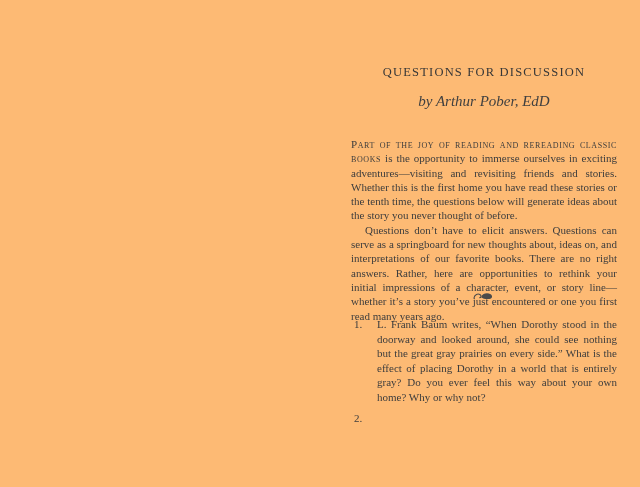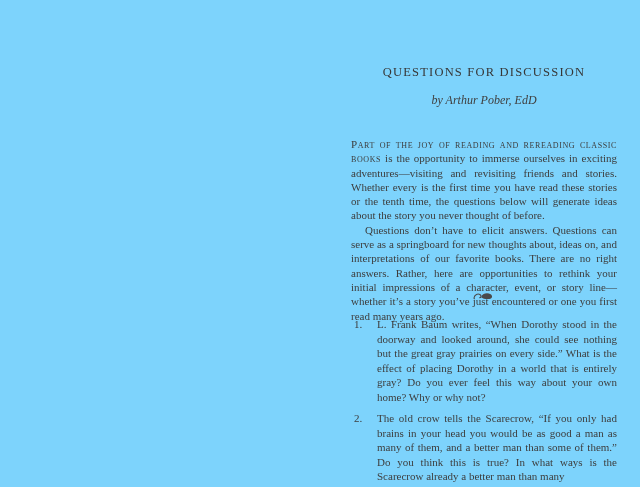--- a/index.html
+++ b/index.html
@@ -4,21 +4,21 @@
 <style>
   html, body {
     margin: 0;
     padding: 0;
     background: #ffffff;
   }
   .canvas {
     position: relative;
     width: 640px;
     height: 487px;
-    background: #7dd3fc;
+    background: #fdba74;
     overflow: hidden;
     font-family: "Liberation Serif", "DejaVu Serif", serif;
     color: #3d3d3d;
   }
   
   .column {
     position: absolute;
     left: 351px;
     top: 0;
     width: 266px;
@@ -37,21 +37,21 @@
     color: #373737;
     white-space: nowrap;
   }
   .byline {
     position: absolute;
     top: 93px;
     left: 0;
     width: 100%;
     text-align: center;
     font-style: italic;
-    font-size: 12px;
+    font-size: 15px;
     color: #404040;
   }
   .intro {
     position: absolute;
     top: 137px;
     left: 0;
     width: 100%;
     font-size: 11px;
     line-height: 14.3px;
     text-align: justify;
@@ -107,36 +107,35 @@
 <body>
 
 <div class="canvas">
   <div class="column">
 
     <h1 class="chapter-title">QUESTIONS FOR DISCUSSION</h1>
 
     <div class="byline">by Arthur Pober, EdD</div>
 
     <div class="intro">
-      <p><span class="lead-caps">Part of the joy of reading and rereading classic books</span><span> is the opportunity to immerse ourselves in exciting adventures—visiting and revisiting friends and stories. Whether every is the first time you have read these stories or the tenth time, the questions below will generate ideas about the story you never thought of before.</span></p>
+      <p><span class="lead-caps">Part of the joy of reading and rereading classic books</span><span> is the opportunity to immerse ourselves in exciting adventures—visiting and revisiting friends and stories. Whether this is the first home you have read these stories or the tenth time, the questions below will generate ideas about the story you never thought of before.</span></p>
       <p class="indent">Questions don’t have to elicit answers. Questions can serve as a springboard for new thoughts about, ideas on, and interpretations of our favorite books. There are no right answers. Rather, here are opportunities to rethink your initial impressions of a character, event, or story line—whether it’s a story you’ve just encountered or one you first read many years ago.</p>
     </div>
 
     <div class="ornament">
       <svg width="22" height="11" viewBox="0 0 22 11" aria-hidden="true">
         <path d="M1,8 C1.5,4.5 5,3 7.2,4.8 C8.4,5.8 8.2,7.6 6.6,7.8" fill="none" stroke="#4a4a4a" stroke-width="1.1" stroke-linecap="round"></path>
         <path d="M8.2,7.2 C8.8,3.6 14.2,2 17.6,4.2 C19.8,5.6 19.6,8.6 16.4,9 C13.2,9.4 9.8,8.6 8.2,7.2 Z" fill="#4a4a4a"></path>
       </svg>
     </div>
 
     <ol class="questions">
       <li class="question">
         <span class="qnum">1.</span>
         <span class="qtext">L. Frank Baum writes, “When Dorothy stood in the doorway and looked around, she could see nothing but the great gray prairies on every side.” What is the effect of placing Dorothy in a world that is entirely gray? Do you ever feel this way about your own home? Why or why not?</span>
       </li>
       <li class="question">
         <span class="qnum">2.</span>
-        <span class="qtext">The old crow tells the Scarecrow, “If you only had brains in your head you would be as good a man as many of them, and a better man than some of them.” Do you think this is true? In what ways is the Scarecrow already a better man than many</span>
       </li>
     </ol>
 
   </div>
 </div>
 
 </body></html>

